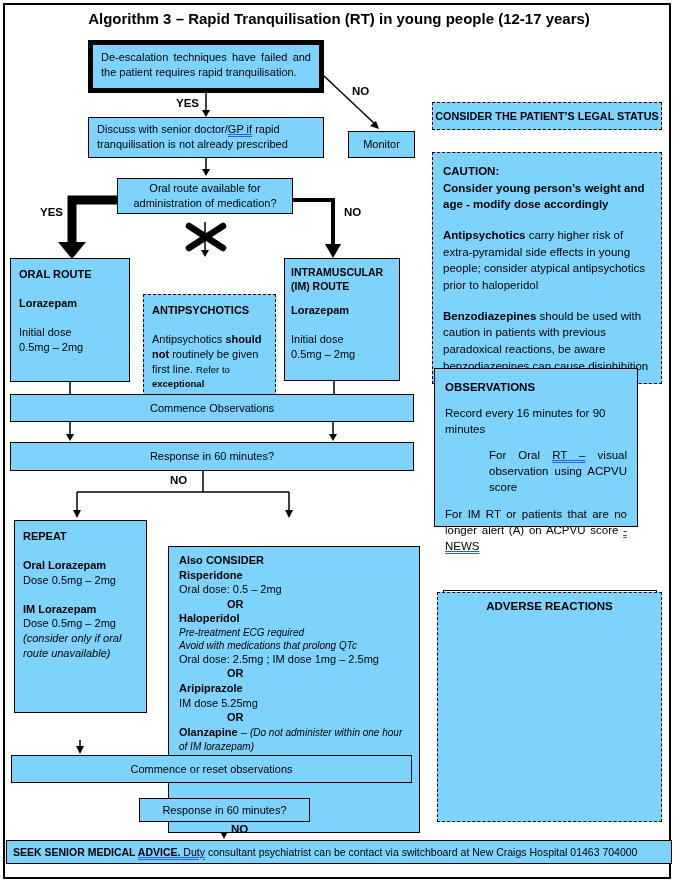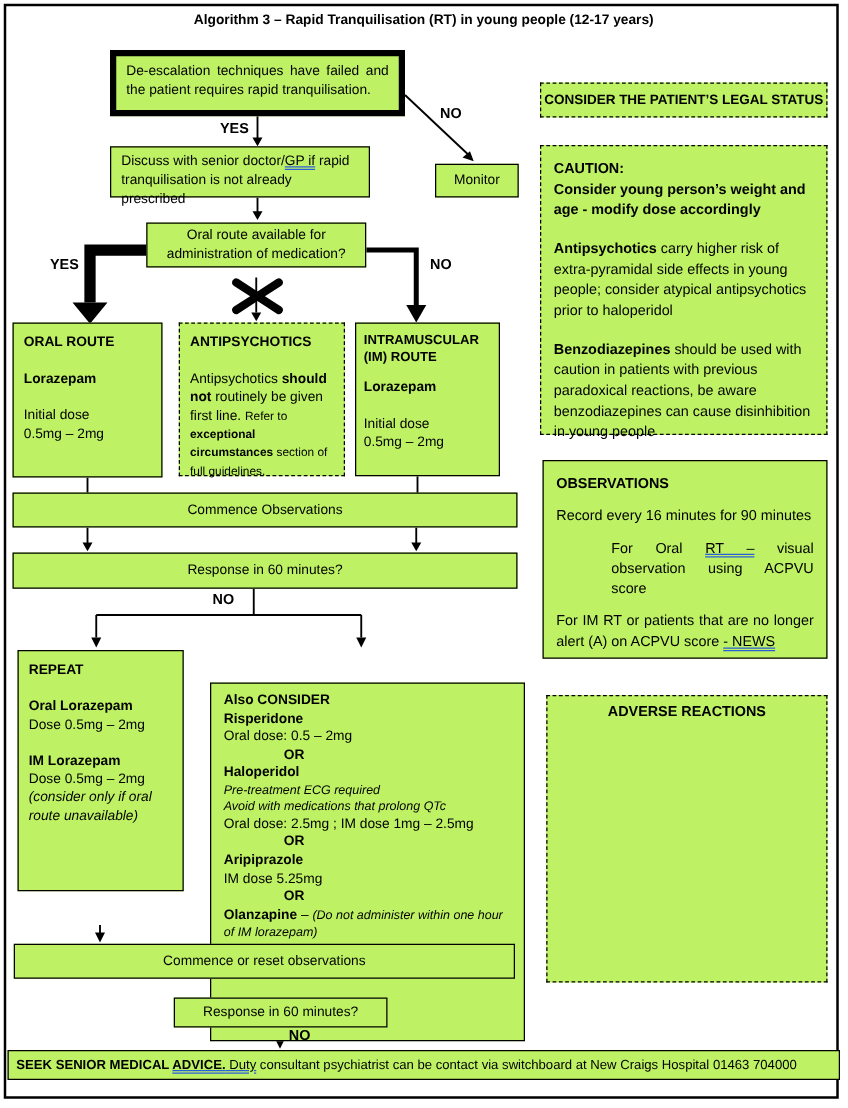--- a/index.html
+++ b/index.html
@@ -1,25 +1,25 @@
 <!DOCTYPE html>
 <html><head>
 <meta charset="utf-8">
 <style>
   html,body{margin:0;padding:0;background:#fff;}
   .page{position:relative;width:678px;height:886px;background:#fff;overflow:hidden;
         font-family:"Liberation Sans",sans-serif;color:#000;}
   .page-border{position:absolute;left:3px;top:3px;width:668px;height:876px;
         border:2px solid #000;box-sizing:border-box;pointer-events:none;}
   .title{position:absolute;left:0;top:10px;width:678px;text-align:center;
-        font-weight:bold;font-size:11px;z-index:2;}
+        font-weight:bold;font-size:15px;z-index:2;}
   svg.connectors{position:absolute;left:0;top:0;z-index:1;}
-  .box{position:absolute;background:#bef264;border:1.5px solid #000;box-sizing:border-box;
+  .box{position:absolute;background:#7dd3fc;border:1.5px solid #000;box-sizing:border-box;
         font-size:11px;line-height:1.35;z-index:2;}
-  .dashed{border-style:dashed;}
+  .dashed{border-style:dashed;margin-top:36px;}
   .thick{border-width:5px;}
   .center{display:flex;align-items:center;justify-content:center;text-align:center;}
   .b{font-weight:bold;}
   .i{font-style:italic;}
   .sm{font-size:9.5px;}
   .smi{font-size:10px;font-style:italic;}
   .lbl{position:absolute;font-weight:bold;font-size:11.5px;z-index:3;}
   .mark-blue{text-decoration:underline double #2b5fd9;text-decoration-thickness:1px;}
   .mark-red{text-decoration:underline wavy #d93025;text-decoration-thickness:1px;}
   .gap{height:14px;}
@@ -83,21 +83,21 @@
   <span class="lbl" style="left:352px;top:85px;">NO</span>
   <span class="lbl" style="left:40px;top:206px;">YES</span>
   <span class="lbl" style="left:344px;top:206px;">NO</span>
   <span class="lbl" style="left:170px;top:474px;">NO</span>
   <span class="lbl" style="left:231px;top:823px;">NO</span>
 
   <div class="box thick" style="left:88px;top:40px;width:236px;height:53px;padding:5px 8px;text-align:justify;">
     <span>De-escalation techniques have failed and the patient requires rapid tranquilisation.</span>
   </div>
 
-  <div class="box" style="left:88px;top:117px;width:208px;height:41px;padding:4px 8px;">
+  <div class="box" style="left:88px;top:117px;width:236px;height:41px;padding:4px 8px;">
     <span>Discuss with senior doctor/</span><span class="mark-blue">GP  if</span><span> rapid tranquilisation is not already prescribed</span>
   </div>
 
   <div class="box center" style="left:348px;top:131px;width:67px;height:27px;">
     <span>Monitor</span>
   </div>
 
   <div class="box center" style="left:117px;top:178px;width:176px;height:32px;padding:17px 8px;">
     <span>Oral route available for administration of medication?</span>
   </div>
@@ -180,21 +180,21 @@
 
   <div class="box dashed" style="left:432px;top:116px;width:230px;height:232px;padding:10px;font-size:11.5px;line-height:1.45;">
     <p class="b">CAUTION:</p>
     <p class="b">Consider young person’s weight and age - modify dose accordingly</p>
     <div class="gap"></div>
     <p><span class="b">Antipsychotics</span><span> carry higher risk of extra-pyramidal side effects in young people; consider atypical antipsychotics prior to haloperidol</span></p>
     <div class="gap"></div>
     <p><span class="b">Benzodiazepines</span><span> should be used with caution in patients with previous paradoxical reactions, be aware benzodiazepines can cause disinhibition in young people</span></p>
   </div>
 
-  <div class="box" style="left:434px;top:368px;width:228px;height:159px;padding:10px;font-size:11.5px;line-height:1.4;">
+  <div class="box" style="left:434px;top:368px;width:204px;height:159px;padding:10px;font-size:11.5px;line-height:1.4;">
     <p class="b">OBSERVATIONS</p>
     <div style="height:10px;"></div>
     <p>Record every 16 minutes for 90 minutes</p>
     <div style="height:10px;"></div>
     <p style="text-align:justify;margin-left:44px;"><span>For Oral </span><span class="mark-blue">RT  –</span><span> visual observation using ACPVU score</span></p>
     <div style="height:10px;"></div>
     <p style="text-align:justify;"><span>For IM RT or patients that are no longer alert (A) on ACPVU score </span><span class="mark-blue">-  NEWS</span></p>
   </div>
 
   <div class="box dashed" style="left:437px;top:556px;width:225px;height:230px;">

